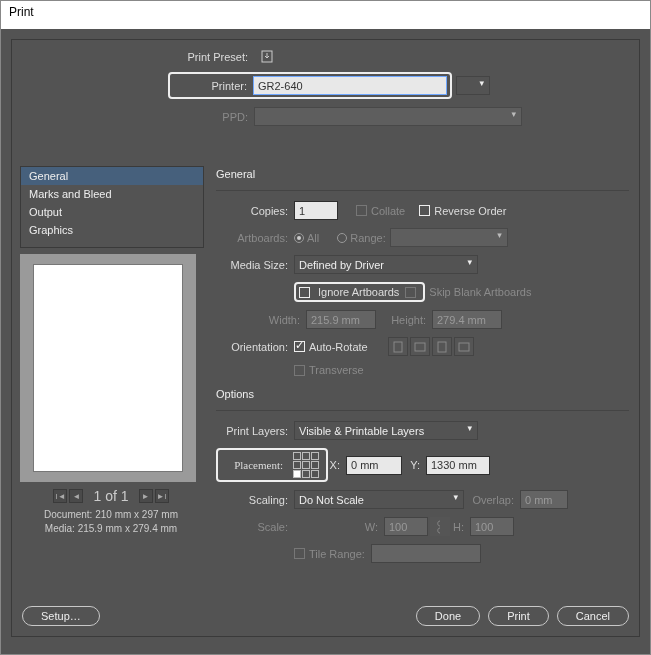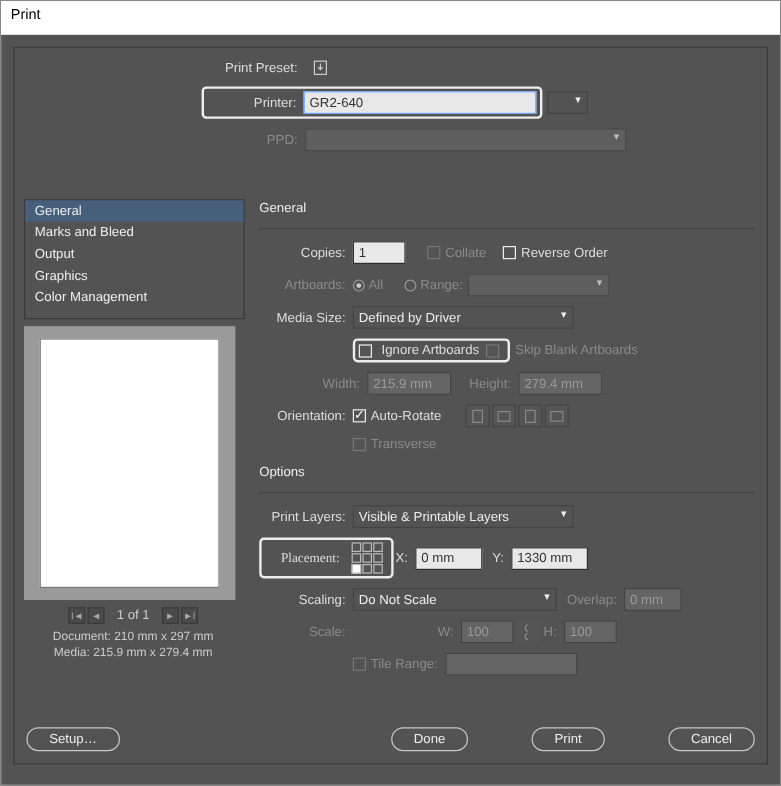--- a/index.html
+++ b/index.html
@@ -29,37 +29,37 @@
 
   .main-area { display: flex; position: absolute; top: 126px; bottom: 50px; left: 0; right: 0; }
   .sidebar { width: 198px; padding: 0; }
   .list { border: 1px solid #3a3a3a; margin: 0 6px 6px 8px; background: #535353; }
   .list-item { padding: 3px 8px; font-size: 11px; color: #eee; cursor: default; }
   .list-item.selected { background: #46607c; }
   .preview-frame { margin: 0 8px; border: 3px solid #9a9a9a; width: 176px; height: 228px; background: #9a9a9a; display:flex; align-items:center; justify-content:center; }
   .preview-page { width: 150px; height: 208px; background: #fff; border:1px solid #777; }
   .pager { display:flex; align-items:center; justify-content:center; gap:2px; margin:6px 8px 4px 8px; }
   .pager-btn { width:14px; height:14px; background:#4a4a4a; border:1px solid #3a3a3a; color:#aaa; font-size:8px; display:flex; align-items:center; justify-content:center; cursor:pointer;}
-  .pager-txt { font-size:11px; color:#ccc; padding:0 8px; }
+  .pager-txt { font-size:14px; color:#ccc; padding:0 8px; }
   .meta { font-size:10px; color:#ccc; text-align:center; line-height:14px; }
 
   .panel { flex:1; padding: 2px 10px 0 6px; overflow:hidden; }
   .section-head { font-size: 11px; color:#eee; margin: 0 0 10px 0; }
   .hr { border-top:1px solid #444; margin: 4px 0 10px 0; }
 
   .cb { width:11px; height:11px; border:1px solid #eee; display:inline-block; vertical-align:middle; margin-right:4px; position:relative; }
   .cb.checked::after { content:"✓"; position:absolute; top:-3px; left:0; font-size:11px; color:#fff; }
   .cb.disabled { border-color:#777; }
   .radio { width:10px; height:10px; border:1px solid #999; border-radius:50%; display:inline-block; vertical-align:middle; margin-right:3px; position:relative;}
   .radio.checked::after{content:"";position:absolute;top:2px;left:2px;width:4px;height:4px;border-radius:50%;background:#ccc;}
 
   .iconbtn { width:20px; height:19px; border:1px solid #444; background:#555; display:inline-flex; align-items:center; justify-content:center; margin-left:2px; }
   .iconbtn svg { stroke:#888; fill:none; }
 
-  .footer { position:absolute; bottom:10px; left:10px; right:10px; display:flex; align-items:center;gap:45px; }
+  .footer { position:absolute; bottom:10px; left:10px; right:10px; display:flex; align-items:center; }
   .btn { background: transparent; border:1px solid #c8c8c8; color:#eee; border-radius:12px; padding: 3px 18px; font-size:11px; cursor:pointer; }
   .btn + .btn { margin-left:8px; }
 
   .num-input { width:44px; }
   .placement-grid { display:inline-grid; grid-template-columns:repeat(3,8px); grid-template-rows:repeat(3,8px); gap:1px; vertical-align:middle; margin:0 4px; }
   .placement-grid span { border:1px solid #bbb; }
   .save-icon { width:16px; height:14px; display:inline-block; margin-left:6px; }
 </style>
 </head>
 <body>
@@ -98,21 +98,20 @@
         </div>
       </div>
 
       <div class="main-area">
         <div class="sidebar">
           <div class="list">
             <div class="list-item selected">General</div>
             <div class="list-item">Marks and Bleed</div>
             <div class="list-item">Output</div>
             <div class="list-item">Graphics</div>
-            <div class="list-item">Color Management</div>
             <div class="list-item" style="height:8px;"></div>
           </div>
           <div class="preview-frame">
             <div class="preview-page"></div>
           </div>
           <div class="pager">
             <span class="pager-btn">I◄</span>
             <span class="pager-btn">◄</span>
             <span class="pager-txt">1 of 1</span>
             <span class="pager-btn">►</span>

